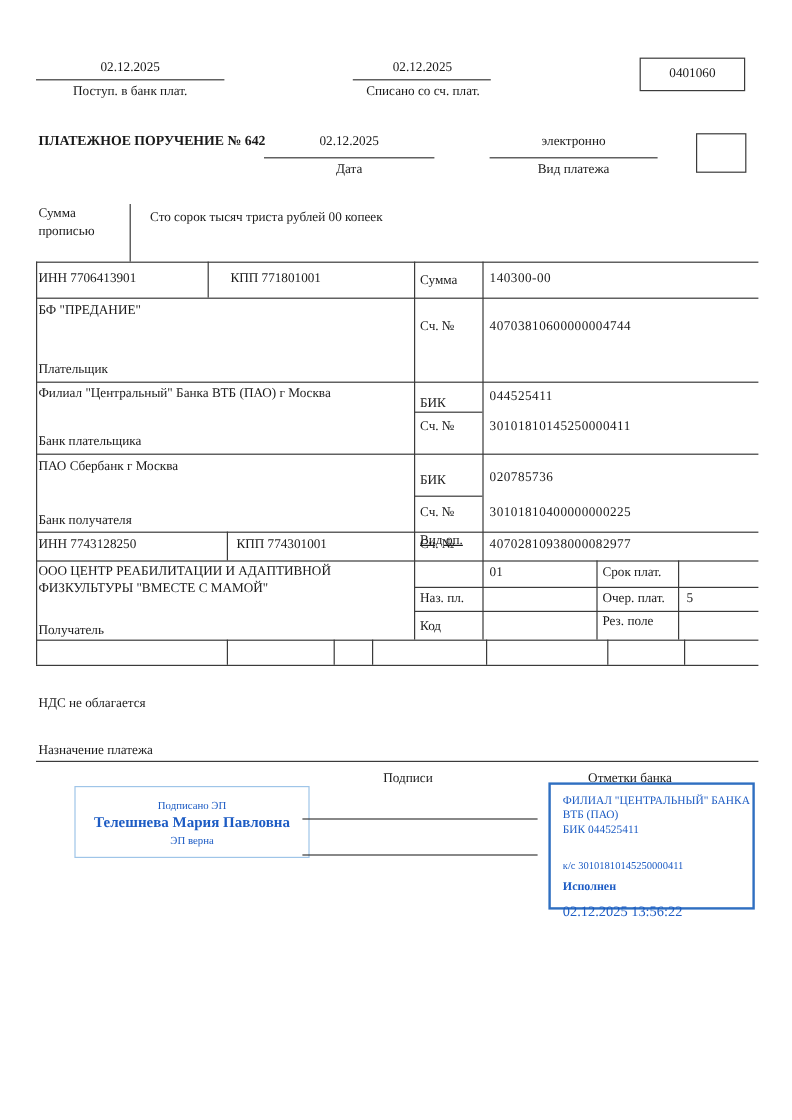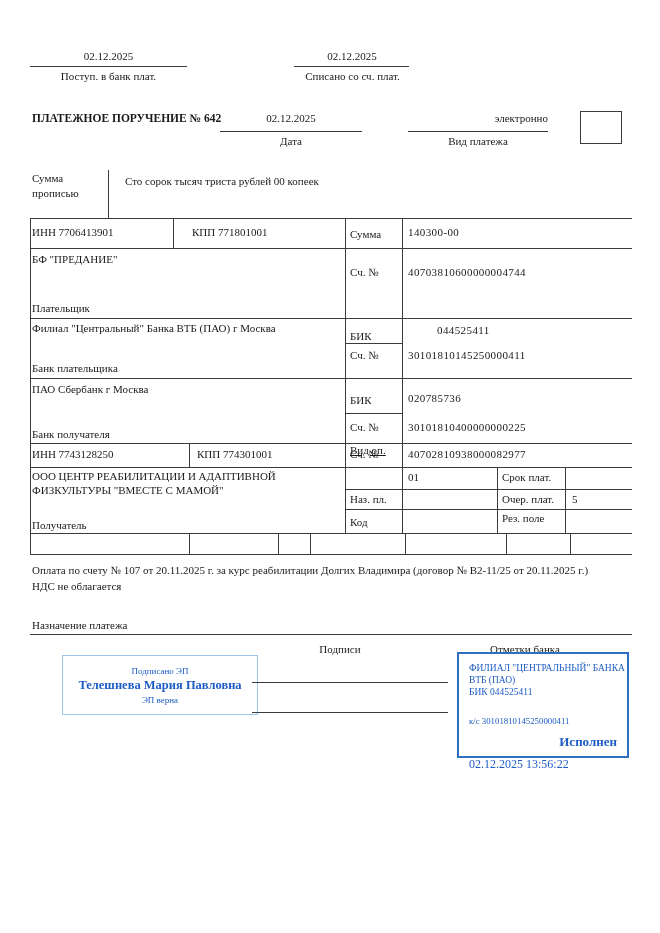--- a/index.html
+++ b/index.html
@@ -24,44 +24,47 @@
   #sig-box .s1{font-size:9px;}
   #sig-box .s2{font-size:12.5px;font-weight:bold;margin:2px 0;}
   #sig-box .s3{font-size:9px;}
   #bank-box{
     position:absolute;left:457px;top:652px;width:172px;height:106px;
     border:2px solid var(--bank-border);box-sizing:border-box;
     padding:9px 10px;
   }
   #bank-box .l{font-size:9.5px;line-height:1.25;white-space:nowrap;}
   #bank-box .corr{font-size:8.8px;margin-top:17px;}
-  #bank-box .status{font-size:13px;font-weight:bold;margin-top:7px;text-align:right;}
+  #bank-box .status{font-size:10px;font-weight:bold;margin-top:7px;}
   #bank-box .ts{font-size:12px;margin-top:7px;}
 </style>
 </head>
 <body>
 
 <div id="page" style="--stamp-blue: #1d5cc4; --sig-border: #9fc5e8; --bank-border: #2f6fc1;">
 
   <div class="t c" style="left:30px;top:50px;width:157px;">02.12.2025</div>
   <div class="hl" style="left:30px;top:66px;width:157px;"></div>
   <div class="t c" style="left:30px;top:70px;width:157px;">Поступ. в банк плат.</div>
 
   <div class="t c" style="left:287px;top:50px;width:130px;">02.12.2025</div>
   <div class="hl" style="left:294px;top:66px;width:115px;"></div>
   <div class="t c" style="left:280px;top:70px;width:145px;">Списано со сч. плат.</div>
 
+  <div class="box" style="left:533px;top:48px;width:86px;height:26px;">
+    <div class="t c" style="left:0;top:6px;width:86px;">0401060</div>
+  </div>
 
   <div class="t b" style="left:32px;top:112px;font-size:11.5px;">ПЛАТЕЖНОЕ ПОРУЧЕНИЕ № 642</div>
 
   <div class="t c" style="left:220px;top:112px;width:142px;">02.12.2025</div>
   <div class="hl" style="left:220px;top:131px;width:142px;"></div>
   <div class="t c" style="left:220px;top:135px;width:142px;">Дата</div>
 
-  <div class="t c" style="left:408px;top:112px;width:140px;text-align:right;">электронно</div>
+  <div class="t c" style="left:408px;top:112px;width:140px;">электронно</div>
   <div class="hl" style="left:408px;top:131px;width:140px;"></div>
   <div class="t c" style="left:408px;top:135px;width:140px;">Вид платежа</div>
 
   <div class="box" style="left:580px;top:111px;width:40px;height:31px;"></div>
 
   <div class="t" style="left:32px;top:172px;">Сумма</div>
   <div class="t" style="left:32px;top:187px;">прописью</div>
   <div class="vl" style="left:108px;top:170px;height:48px;"></div>
   <div class="t" style="left:125px;top:175px;">Сто сорок тысяч триста рублей 00 копеек</div>
 
@@ -100,21 +103,21 @@
   <div class="t" style="left:192px;top:226px;">КПП  771801001</div>
   <div class="t" style="left:350px;top:228px;">Сумма</div>
   <div class="t num" style="left:408px;top:226px;">140300-00</div>
 
   <div class="t" style="left:32px;top:253px;">БФ "ПРЕДАНИЕ"</div>
   <div class="t" style="left:350px;top:266px;">Сч. №</div>
   <div class="t num" style="left:408px;top:266px;">40703810600000004744</div>
   <div class="t" style="left:32px;top:302px;">Плательщик</div>
 
   <div class="t" style="left:32px;top:322px;">Филиал "Центральный" Банка ВТБ (ПАО) г Москва</div>
-  <div class="t num" style="left:408px;top:324px;margin-left:29px;">044525411</div>
+  <div class="t num" style="left:408px;top:324px;">044525411</div>
   <div class="t" style="left:350px;top:330px;">БИК</div>
   <div class="t" style="left:350px;top:349px;">Сч. №</div>
   <div class="t num" style="left:408px;top:349px;">30101810145250000411</div>
   <div class="t" style="left:32px;top:362px;">Банк плательщика</div>
 
   <div class="t" style="left:32px;top:383px;">ПАО Сбербанк г Москва</div>
   <div class="t" style="left:350px;top:394px;">БИК</div>
   <div class="t num" style="left:408px;top:392px;">020785736</div>
   <div class="t" style="left:350px;top:421px;">Сч. №</div>
   <div class="t num" style="left:408px;top:421px;">30101810400000000225</div>
@@ -137,21 +140,20 @@
   <div class="t" style="left:350px;top:493px;">Наз. пл.</div>
   <div class="t" style="left:408px;top:493px;"></div>
   <div class="t" style="left:502px;top:493px;">Очер. плат.</div>
   <div class="t" style="left:572px;top:493px;">5</div>
 
   <div class="t" style="left:350px;top:516px;">Код</div>
   <div class="t" style="left:408px;top:516px;"></div>
   <div class="t" style="left:502px;top:512px;">Рез. поле</div>
   <div class="t" style="left:572px;top:512px;"></div>
 
-  <div class="t" style="left:32px;top:564px;">Оплата по счету № 107 от 20.11.2025 г. за курс реабилитации Долгих Владимира (договор № В2-11/25 от 20.11.2025 г.)</div>
   <div class="t" style="left:32px;top:580px;">НДС не облагается</div>
   <div class="t" style="left:32px;top:619px;">Назначение платежа</div>
   <div class="hl" style="left:30px;top:634px;width:610px;"></div>
 
   <div class="t c" style="left:270px;top:643px;width:140px;">Подписи</div>
   <div class="t c" style="left:450px;top:643px;width:150px;">Отметки банка</div>
 
   <div id="sig-box" class="blue">
     <div class="s1">Подписано ЭП</div>
     <div class="s2">Телешнева Мария Павловна</div>

